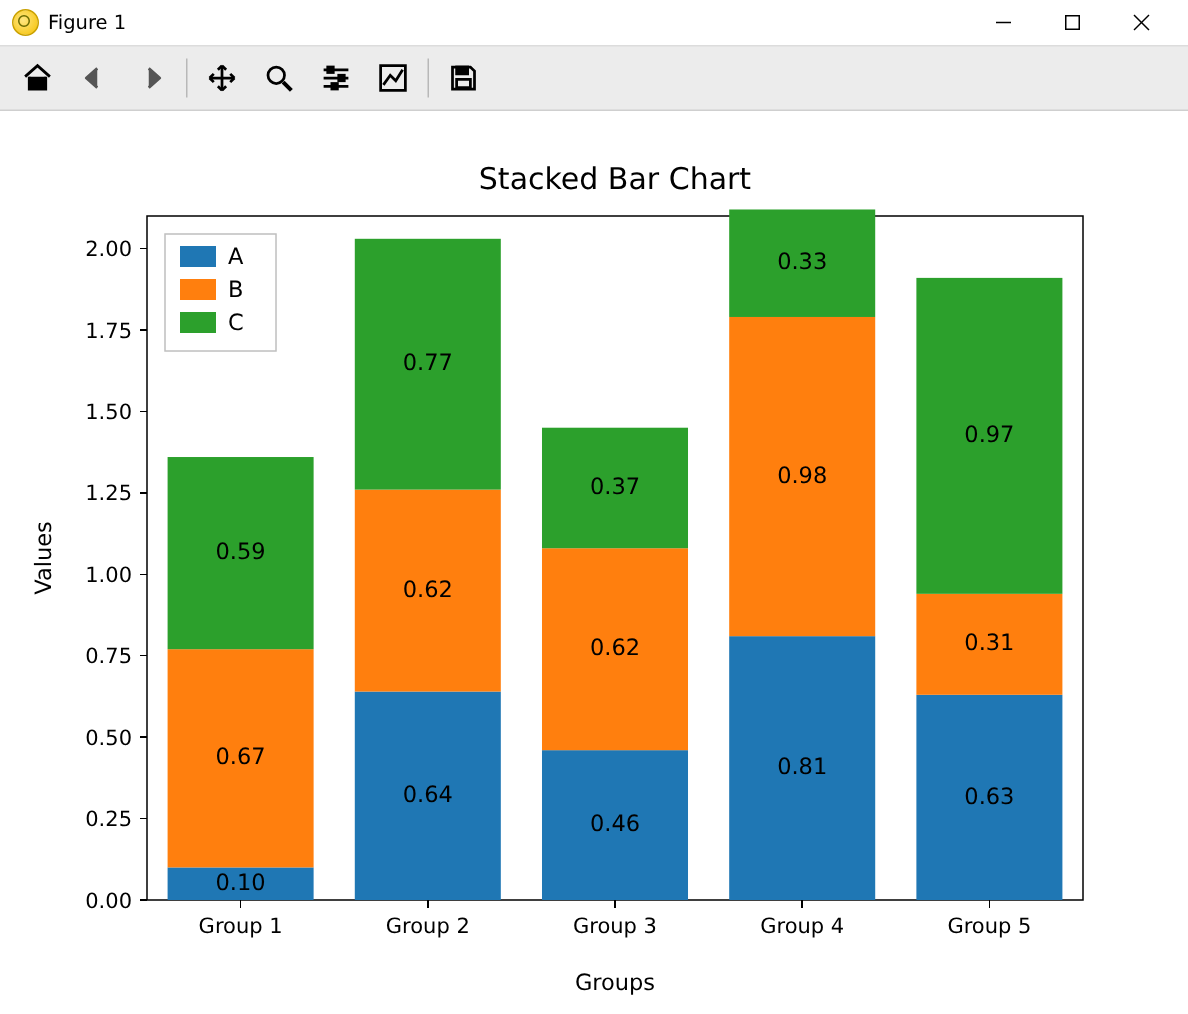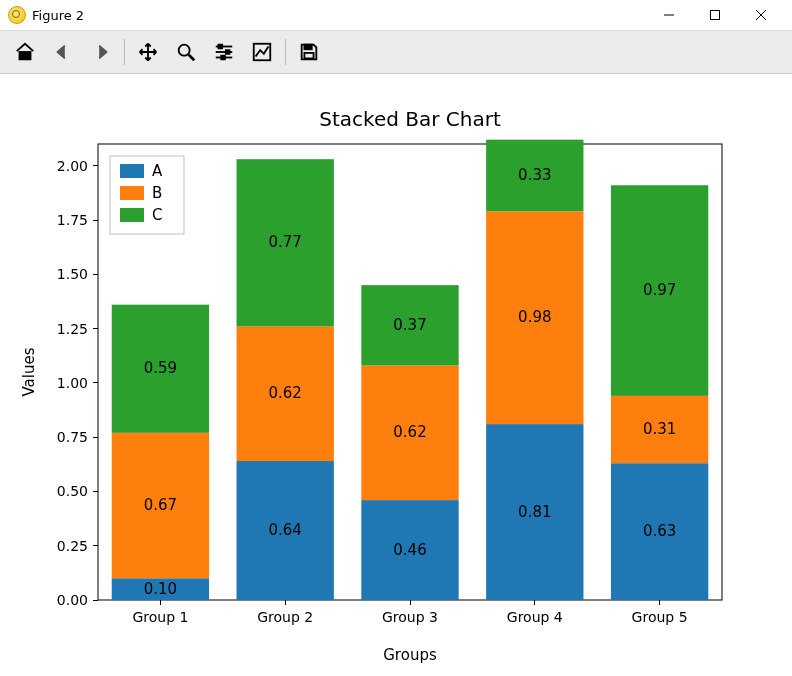--- a/index.html
+++ b/index.html
@@ -23,21 +23,21 @@
   .title-text { font-size:20px; text-anchor:middle; }
   .axis-label { font-size:15px; text-anchor:middle; }
 </style>
 </head>
 <body>
 
 <div class="window">
 
   <div class="titlebar">
     <span class="appicon"></span>
-    <span>Figure 2</span>
+    <span>Figure 1</span>
     <span class="spacer"></span>
     <div class="winbtn">
       <svg width="12" height="12">
           <line x1="1" y1="6" x2="11" y2="6"></line>
         </svg>
     </div>
     <div class="winbtn">
       <svg width="12" height="12">
           <rect x="1.5" y="1.5" width="9" height="9"></rect>
         </svg>

